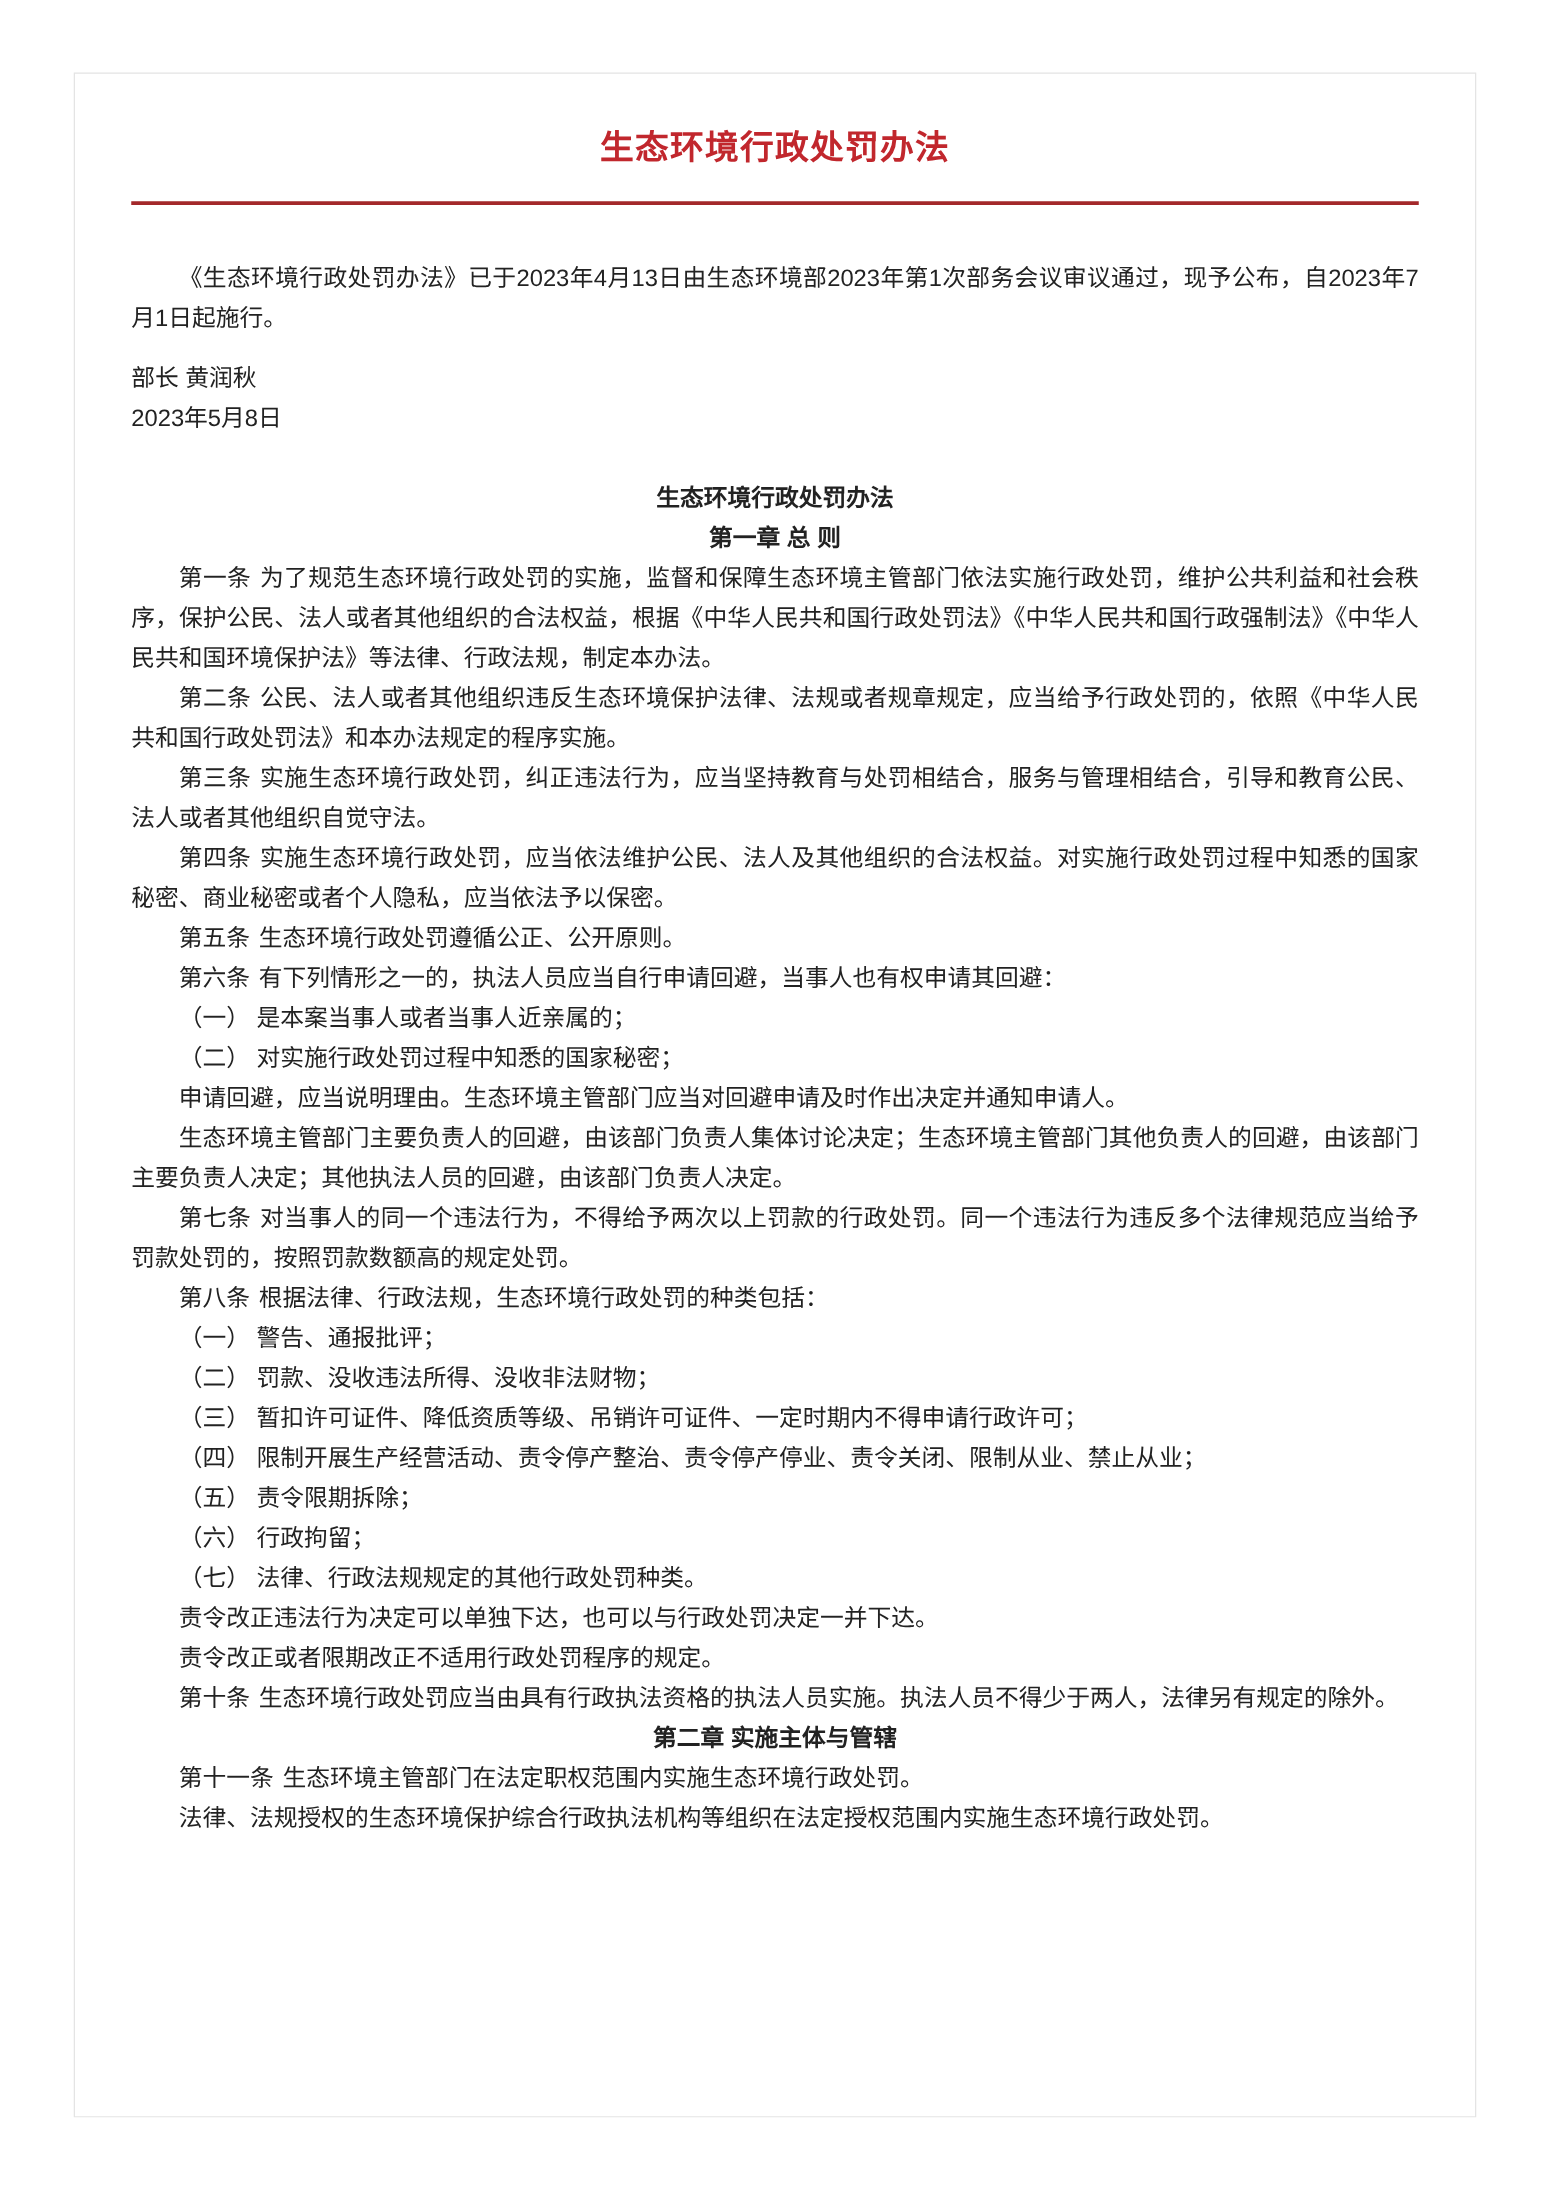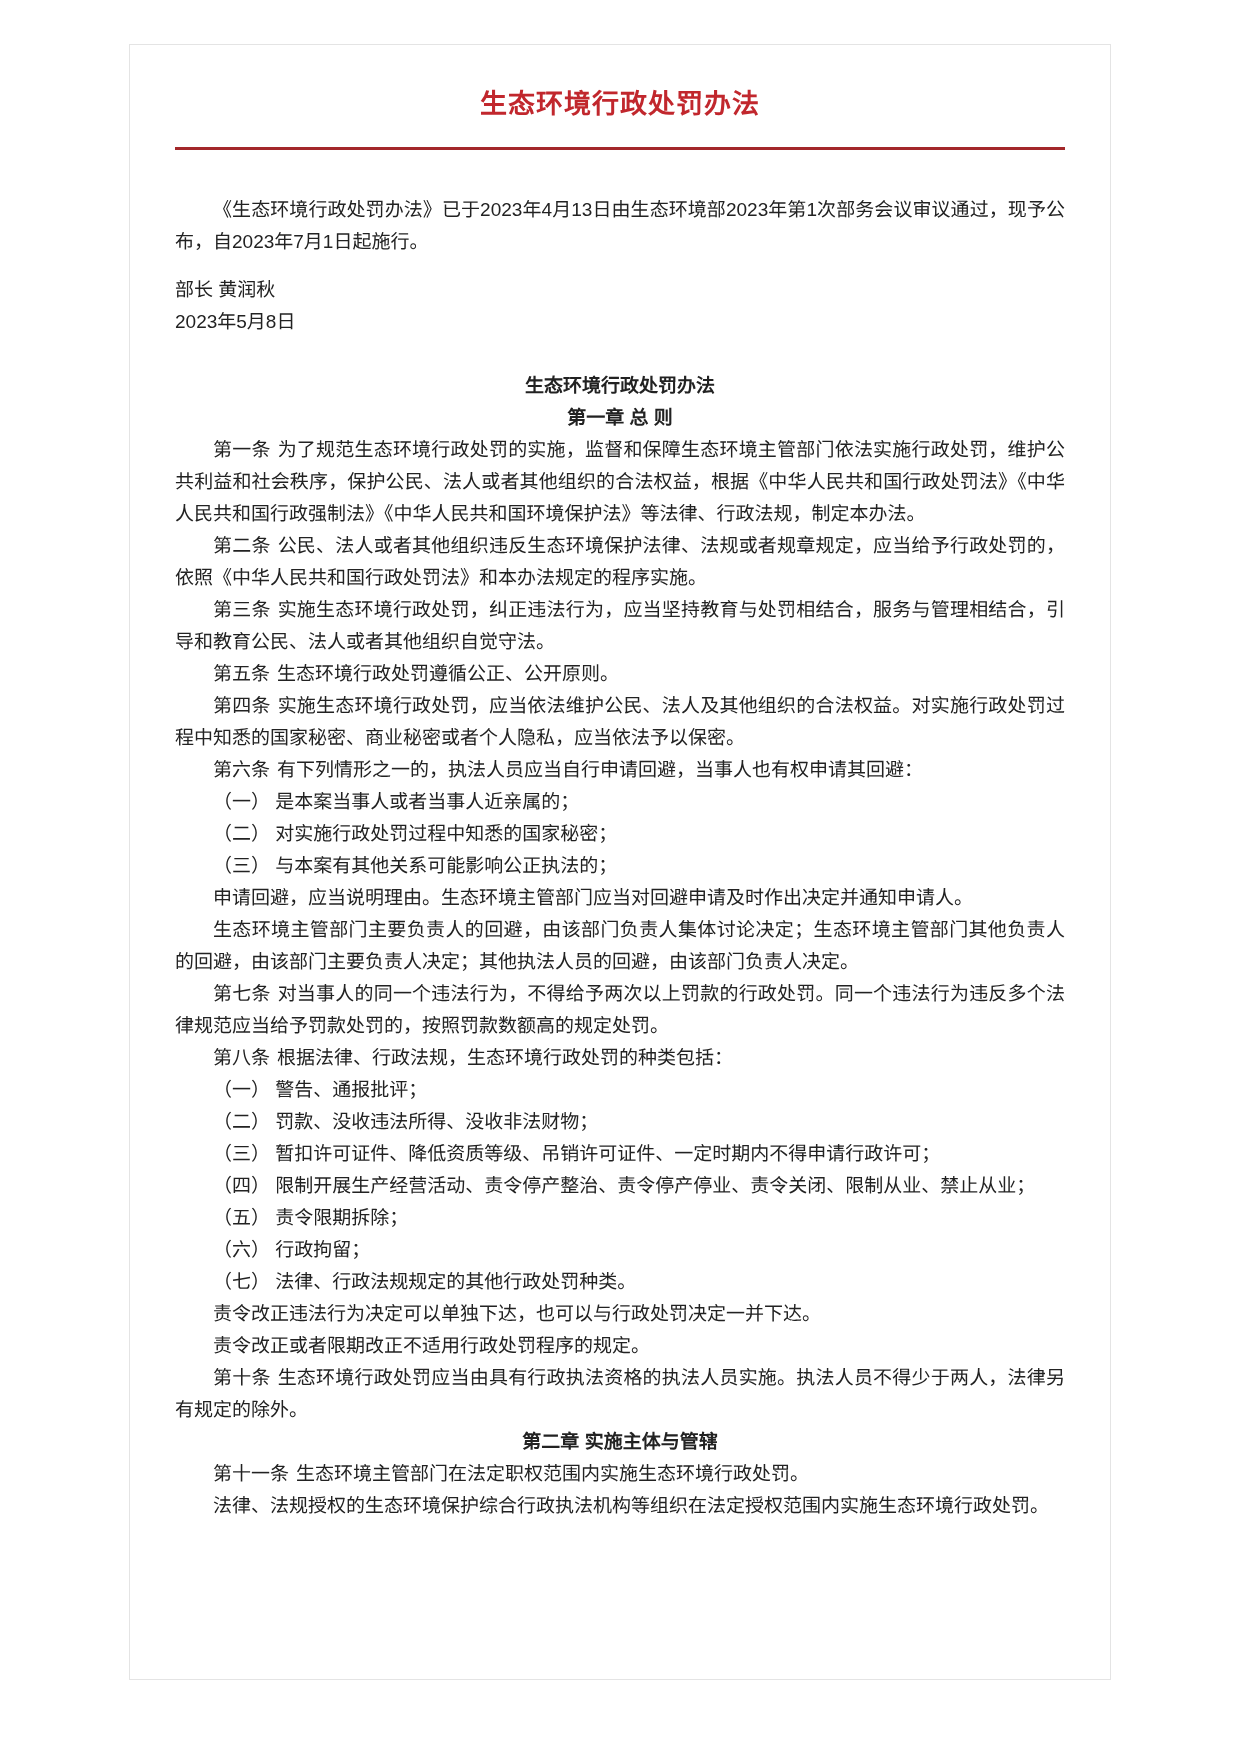--- a/index.html
+++ b/index.html
@@ -8,23 +8,23 @@
     background: #ffffff;
     font-family: "Liberation Sans", "DejaVu Sans", sans-serif;
     color: #222222;
   }
   .viewport {
     width: 1240px;
     margin: 0 auto;
   }
   .page {
     box-sizing: border-box;
-    width: 982px;
+    width: 1122px;
     min-height: 1636px;
-    margin: 44px auto 0 auto;
+    margin: 58px auto 0 auto;
     background: #ffffff;
     border: 1px solid #e4e4e4;
     padding: 40px 45px 82px 45px;
   }
   .doc-title {
     margin: 0 0 24px 0;
     text-align: center;
     font-size: 27px;
     line-height: 38px;
     font-weight: bold;
@@ -75,26 +75,25 @@
       <p class="sig-line">部长 黄润秋</p>
       <p class="sig-line">2023年5月8日</p>
     </div>
 
     <div class="doc-body">
         <p class="blk heading">生态环境行政处罚办法</p>
         <p class="blk heading">第一章 总 则</p>
         <p class="blk article"><b class="art-label">第一条</b>为了规范生态环境行政处罚的实施，监督和保障生态环境主管部门依法实施行政处罚，维护公共利益和社会秩序，保护公民、法人或者其他组织的合法权益，根据《中华人民共和国行政处罚法》《中华人民共和国行政强制法》《中华人民共和国环境保护法》等法律、行政法规，制定本办法。</p>
         <p class="blk article"><b class="art-label">第二条</b>公民、法人或者其他组织违反生态环境保护法律、法规或者规章规定，应当给予行政处罚的，依照《中华人民共和国行政处罚法》和本办法规定的程序实施。</p>
         <p class="blk article"><b class="art-label">第三条</b>实施生态环境行政处罚，纠正违法行为，应当坚持教育与处罚相结合，服务与管理相结合，引导和教育公民、法人或者其他组织自觉守法。</p>
+        <p class="blk article"><b class="art-label">第四条</b>实施生态环境行政处罚，应当依法维护公民、法人及其他组织的合法权益。对实施行政处罚过程中知悉的国家秘密、商业秘密或者个人隐私，应当依法予以保密。</p>
         <p class="blk article"><b class="art-label">第五条</b>生态环境行政处罚遵循公正、公开原则。</p>
-        <p class="blk article"><b class="art-label">第四条</b>实施生态环境行政处罚，应当依法维护公民、法人及其他组织的合法权益。对实施行政处罚过程中知悉的国家秘密、商业秘密或者个人隐私，应当依法予以保密。</p>
         <p class="blk article"><b class="art-label">第六条</b>有下列情形之一的，执法人员应当自行申请回避，当事人也有权申请其回避：</p>
         <p class="blk para">（一） 是本案当事人或者当事人近亲属的；</p>
         <p class="blk para">（二） 对实施行政处罚过程中知悉的国家秘密；</p>
-        <p class="blk para">（三） 与本案有其他关系可能影响公正执法的；</p>
         <p class="blk para">申请回避，应当说明理由。生态环境主管部门应当对回避申请及时作出决定并通知申请人。</p>
         <p class="blk para">生态环境主管部门主要负责人的回避，由该部门负责人集体讨论决定；生态环境主管部门其他负责人的回避，由该部门主要负责人决定；其他执法人员的回避，由该部门负责人决定。</p>
         <p class="blk article"><b class="art-label">第七条</b>对当事人的同一个违法行为，不得给予两次以上罚款的行政处罚。同一个违法行为违反多个法律规范应当给予罚款处罚的，按照罚款数额高的规定处罚。</p>
         <p class="blk article"><b class="art-label">第八条</b>根据法律、行政法规，生态环境行政处罚的种类包括：</p>
         <p class="blk para">（一） 警告、通报批评；</p>
         <p class="blk para">（二） 罚款、没收违法所得、没收非法财物；</p>
         <p class="blk para">（三） 暂扣许可证件、降低资质等级、吊销许可证件、一定时期内不得申请行政许可；</p>
         <p class="blk para">（四） 限制开展生产经营活动、责令停产整治、责令停产停业、责令关闭、限制从业、禁止从业；</p>
         <p class="blk para">（五） 责令限期拆除；</p>
         <p class="blk para">（六） 行政拘留；</p>

